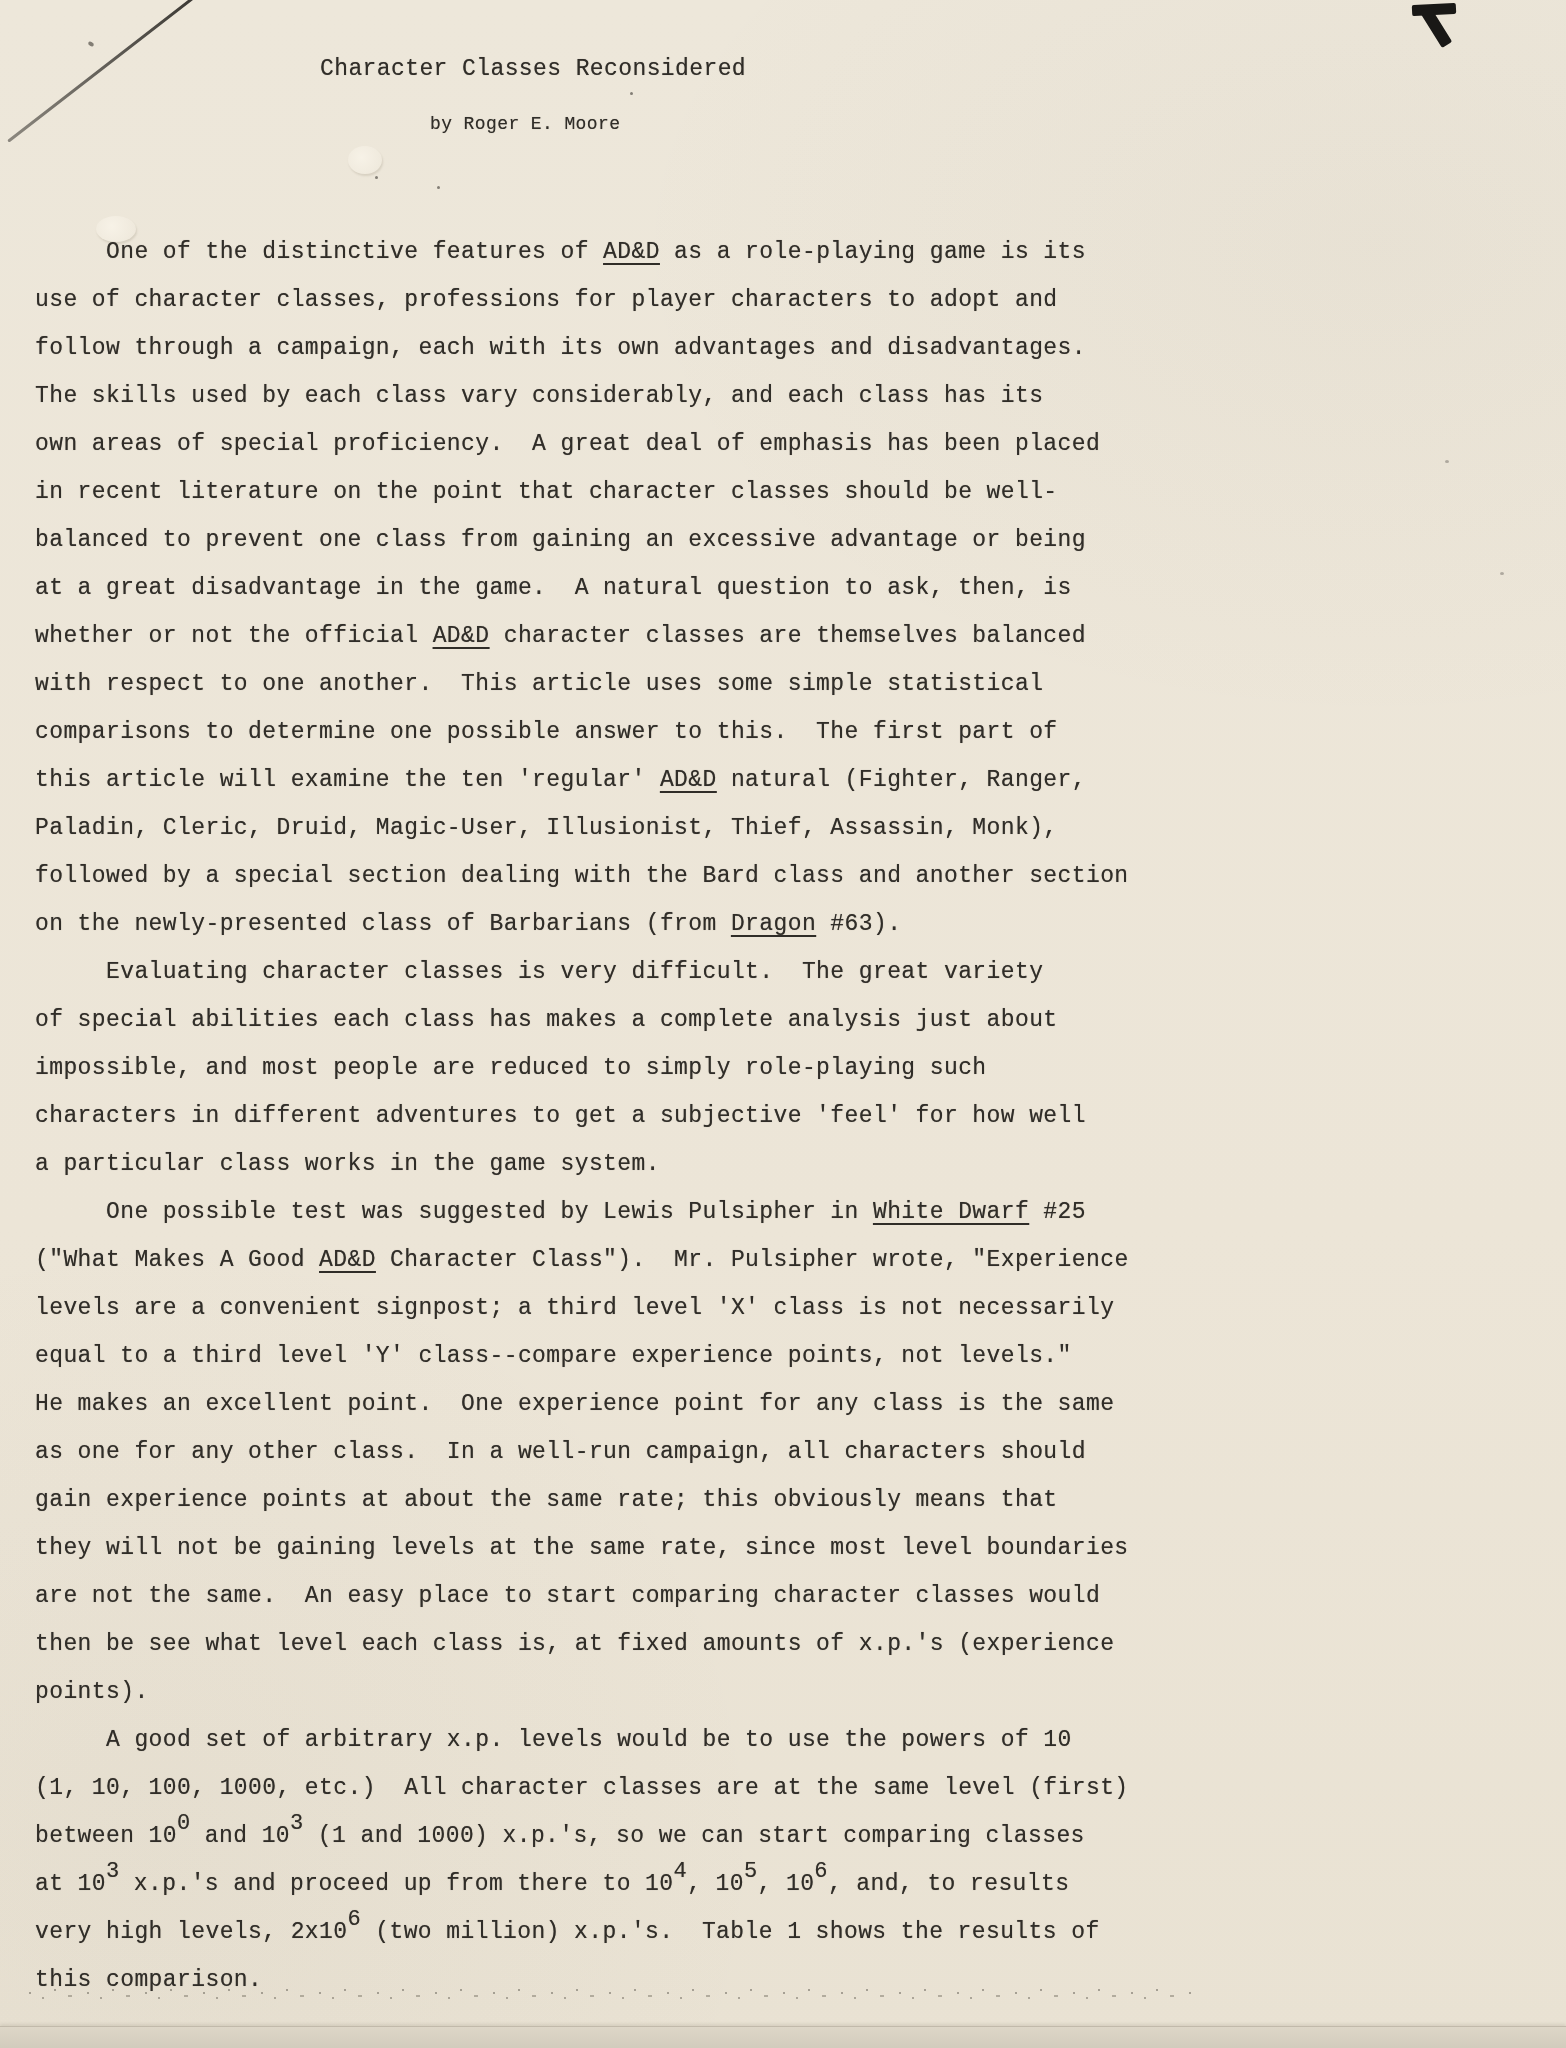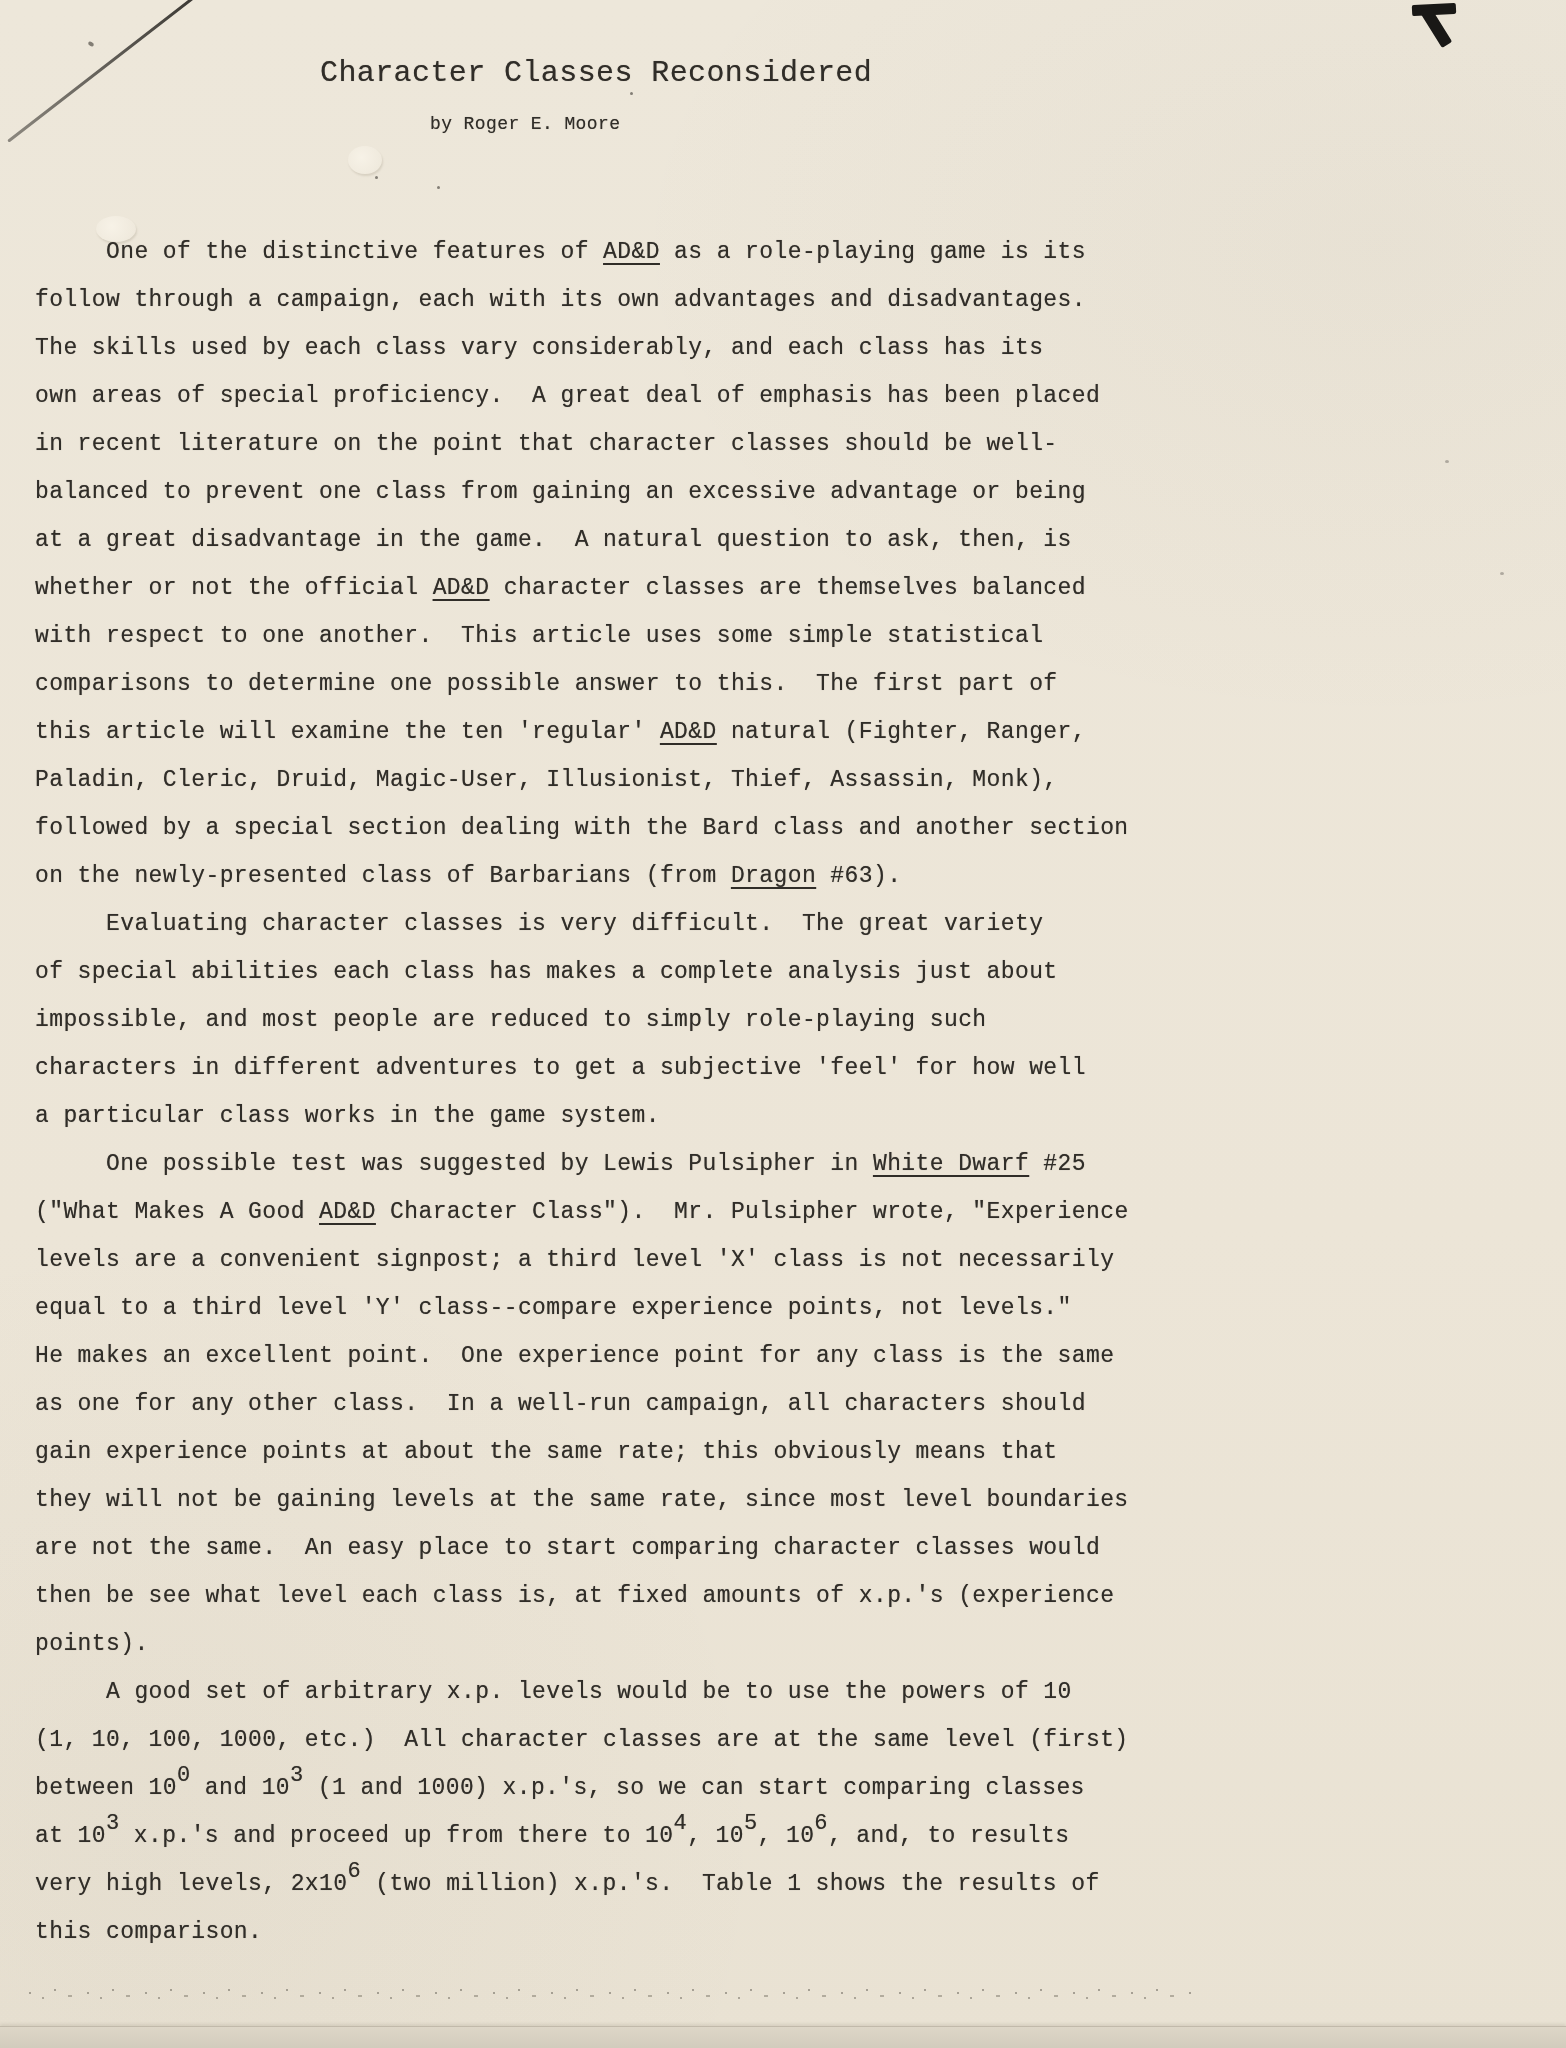--- a/index.html
+++ b/index.html
@@ -15,21 +15,21 @@
       radial-gradient(900px 900px at 10% 90%, rgba(90,80,60,0.03), transparent 70%),
       linear-gradient(180deg, #ede7da 0%, #ece5d7 60%, #e9e2d3 100%);
     font-family: "Liberation Mono", "DejaVu Sans Mono", monospace;
     color: #302d28;
   }
 
   .title {
     position: absolute;
     left: 320px;
     top: 56px;
-    font-size: 30px;
+    font-size: 23px;
     letter-spacing: 0.4px;
     white-space: pre;
     text-shadow: 0 0 0.7px rgba(48,45,40,0.55);
   }
 
   .byline {
     position: absolute;
     left: 430px;
     top: 114px;
     font-size: 18px;
@@ -145,20 +145,21 @@
     <div class="pn-stem"></div>
 
   </div>
 
   <div class="title">Character Classes Reconsidered</div>
   <div class="byline">by Roger E. Moore</div>
 
   <div class="docbody">
       <div>
         <div class="line"><span>     One of the distinctive features of </span><span class="u">AD&amp;D</span><span> as a role-playing game is its</span></div>
+        <div class="line"><span>use of character classes, professions for player characters to adopt and</span></div>
         <div class="line"><span>follow through a campaign, each with its own advantages and disadvantages.</span></div>
         <div class="line"><span>The skills used by each class vary considerably, and each class has its</span></div>
         <div class="line"><span>own areas of special proficiency.  A great deal of emphasis has been placed</span></div>
         <div class="line"><span>in recent literature on the point that character classes should be well-</span></div>
         <div class="line"><span>balanced to prevent one class from gaining an excessive advantage or being</span></div>
         <div class="line"><span>at a great disadvantage in the game.  A natural question to ask, then, is</span></div>
         <div class="line"><span>whether or not the official </span><span class="u">AD&amp;D</span><span> character classes are themselves balanced</span></div>
         <div class="line"><span>with respect to one another.  This article uses some simple statistical</span></div>
         <div class="line"><span>comparisons to determine one possible answer to this.  The first part of</span></div>
         <div class="line"><span>this article will examine the ten 'regular' </span><span class="u">AD&amp;D</span><span> natural (Fighter, Ranger,</span></div>

